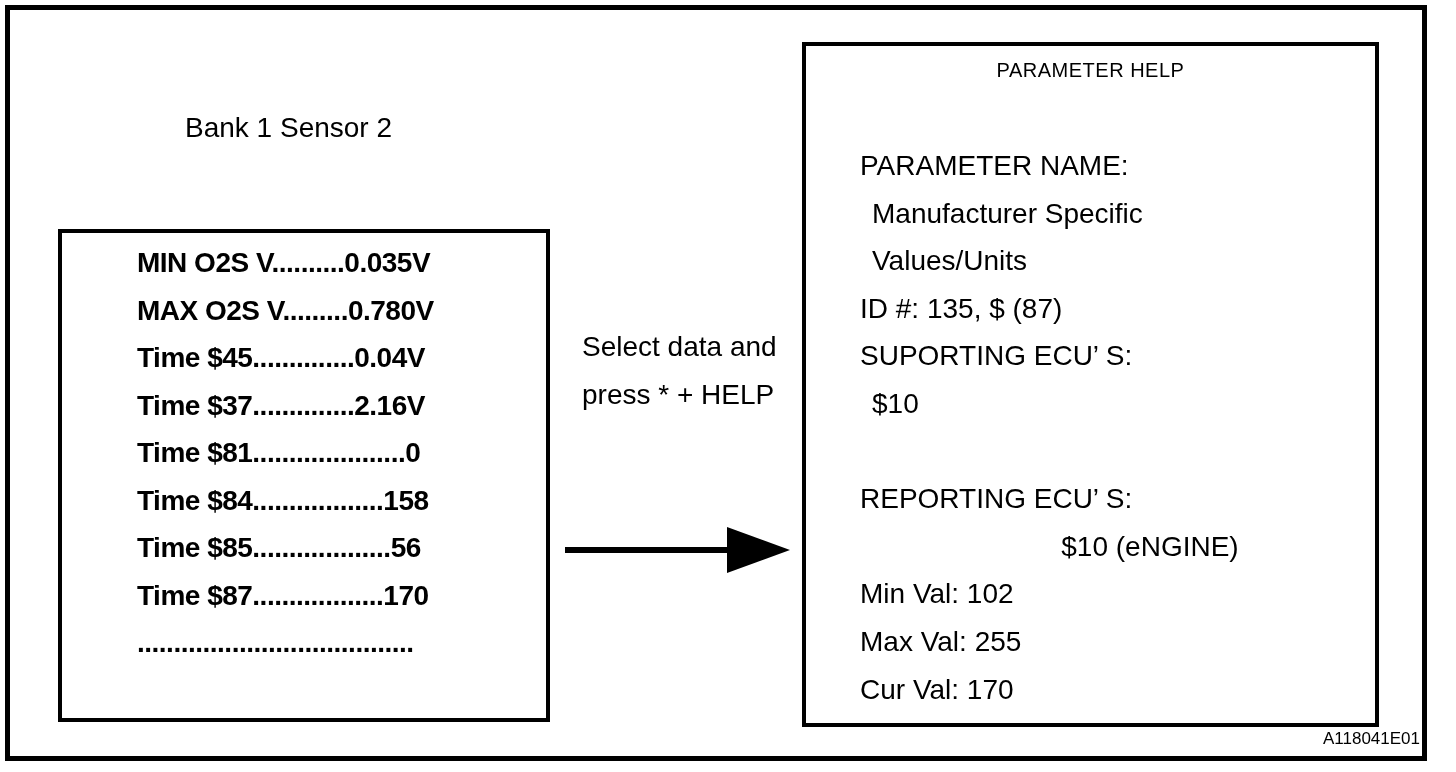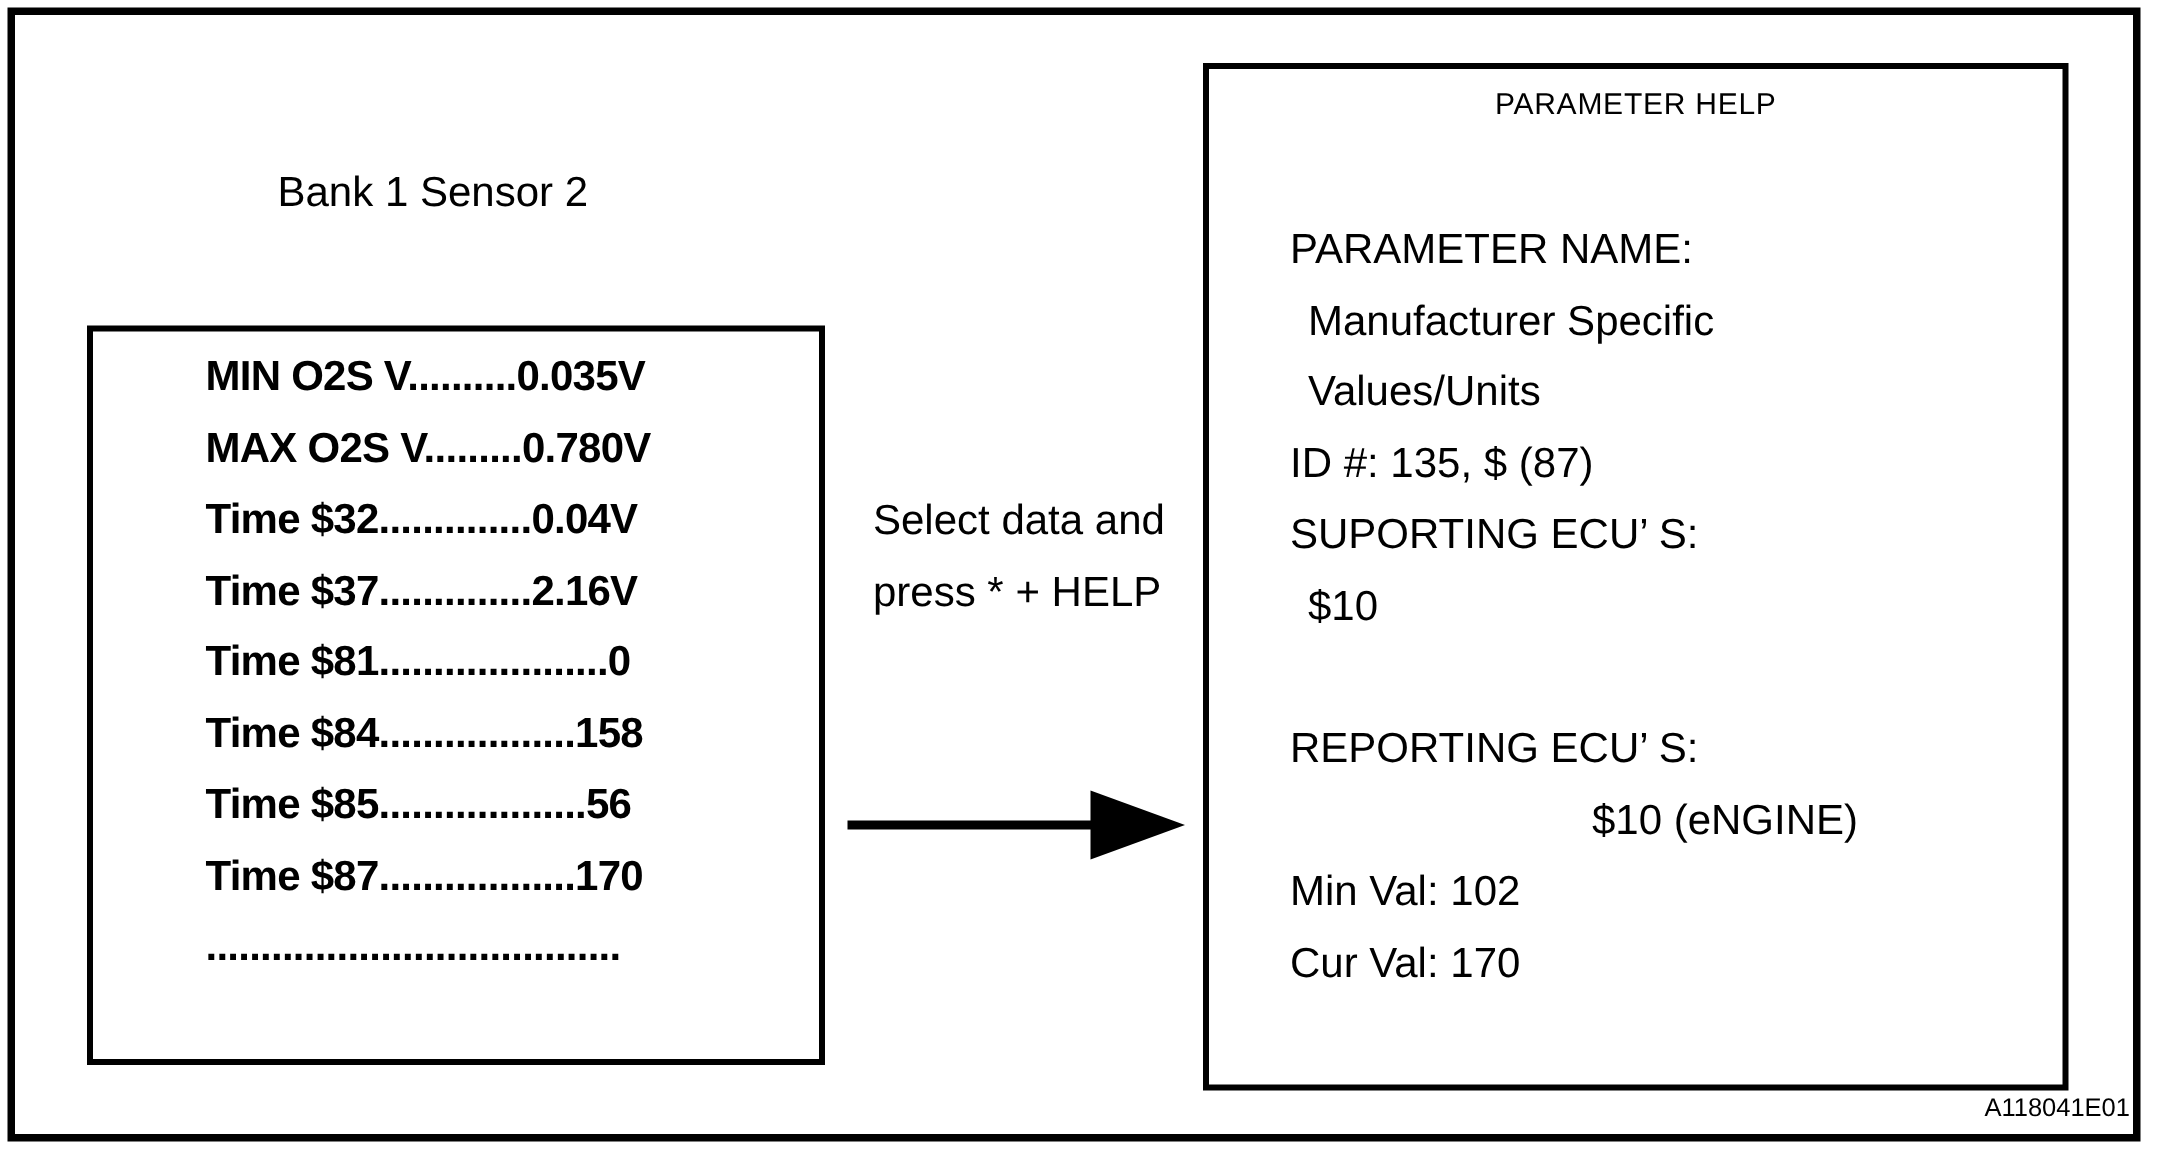--- a/index.html
+++ b/index.html
@@ -29,21 +29,21 @@
     position: absolute;
     left: 175px;
     top: 102px;
     font-size: 28px;
     font-weight: 400;
     white-space: nowrap;
   }
   .data-box {
     position: absolute;
     left: 48px;
-    top: 207px;
+    top: 219px;
     width: 492px;
     height: 493px;
     border: 4px solid #000000;
     box-sizing: border-box;
     padding: 14px 0 0 75px;
   }
   .data-line {
     height: 47.5px;
     line-height: 32px;
     font-size: 28px;
@@ -137,21 +137,21 @@
 
     <div class="bank-heading">Bank 1 Sensor 2</div>
 
     <div class="data-box">
 
         <div class="data-line">MIN O2S V..........0.035V</div>
 
         <div class="data-line">MAX O2S V.........0.780V</div>
 
 
-        <div class="data-line">Time $32..............0.04V</div>
+        <div class="data-line">Time $45..............0.04V</div>
 
         <div class="data-line">Time $37..............2.16V</div>
 
         <div class="data-line">Time $81.....................0</div>
 
         <div class="data-line">Time $84..................158</div>
 
         <div class="data-line">Time $85...................56</div>
 
         <div class="data-line">Time $87..................170</div>
@@ -186,20 +186,21 @@
           <div class="help-line" data-indent="1">$10</div>
 
           <div class="help-line" data-indent="0"></div>
 
           <div class="help-line" data-indent="0">REPORTING ECU’ S:</div>
 
           <div class="help-line" data-indent="2">$10 (eNGINE)</div>
 
           <div class="help-line" data-indent="0">Min Val: 102</div>
 
+          <div class="help-line" data-indent="0">Max Val: 255</div>
 
           <div class="help-line" data-indent="0">Cur Val: 170</div>
         </div>
     </div>
 
     <div class="figure-code">A118041E01</div>
   </div>
 </div>
 
 </body></html>

